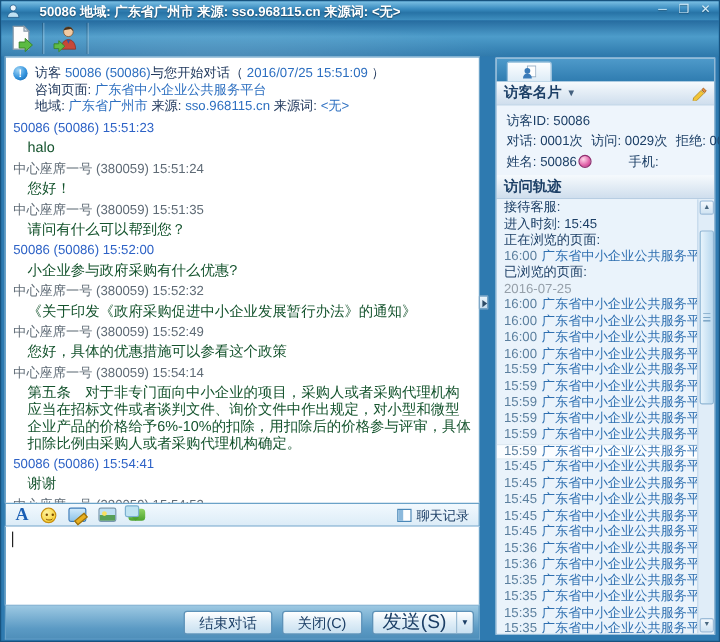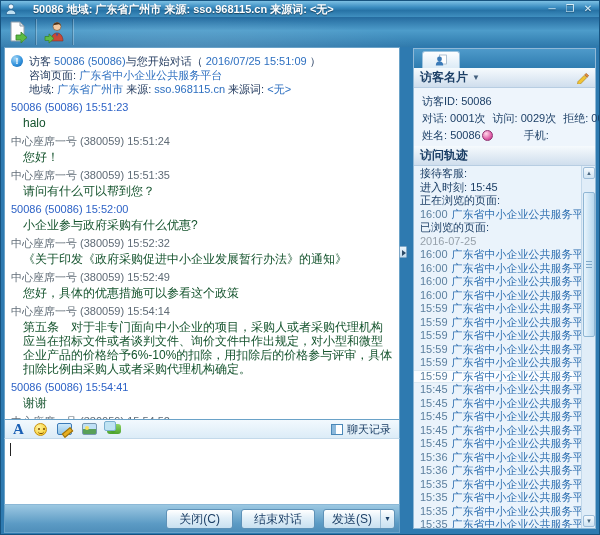--- a/index.html
+++ b/index.html
@@ -60,21 +60,21 @@
 
   .input-area { height:65px; background:#fff; border-left:1px solid #6aa2c8; border-right:1px solid #6aa2c8; position:relative; cursor:text; }
   .caret { position:absolute; left:5px; top:4px; width:1px; height:13px; background:#222; animation:blink 1s steps(1) infinite; }
   @keyframes blink { 50% { opacity:0; } }
 
   .bottom-bar { height:29px; background:linear-gradient(180deg,#9cc8e2,#5b9ac4 70%,#4f8fba);
     display:flex; align-items:center; justify-content:flex-end; gap:8px; padding-right:4px; border:1px solid #6aa2c8; border-top:1px solid #8cb8d6; }
   .btn { height:20px; border:1px solid #5e92b8; border-radius:3px; background:linear-gradient(180deg,#ffffff,#e2eff8 45%,#c8e0f0);
     color:#1c3f66; font-size:12px; padding:0 12px; line-height:18px; cursor:pointer; font-family:inherit; }
   .send-wrap { display:flex; height:20px; border:1px solid #5e92b8; border-radius:3px; overflow:hidden; background:linear-gradient(180deg,#ffffff,#e2eff8 45%,#c8e0f0); cursor:pointer; }
-  .send-wrap .send-main { padding:0 8px; font-size:12px; color:#1c3f66; line-height:18px; }
+  .send-wrap .send-main { padding:0 8px; font-size:16px; color:#1c3f66; line-height:18px; }
   .send-wrap .send-dd { width:14px; text-align:center; border-left:1px solid #9cbcd4; font-size:8px; color:#1c3f66; line-height:18px; }
 
   
   .splitter { position:absolute; left:398px; top:245px; width:8px; height:12px; background:linear-gradient(180deg,#eaf4fb,#c4dcee);
     border:1px solid #7fa8c8; border-radius:1px; cursor:pointer; }
   .splitter::after { content:""; position:absolute; left:2px; top:3px; border:3px solid transparent; border-left:4px solid #2c4a66; }
 
   
   .right-panel { position:absolute; left:412px; top:47px; width:183px; height:481px; display:flex; flex-direction:column;
     border:1px solid #8fb8d6; background:#eef5fc; }
@@ -211,22 +211,22 @@
         <span class="hist-ic"></span>
         <span class="lbl">聊天记录</span>
       </span>
     </div>
 
     <div class="input-area">
       <span class="caret"></span>
     </div>
 
     <div class="bottom-bar">
+      <button class="btn">结束对话</button>
       <button class="btn">关闭(C)</button>
-      <button class="btn">结束对话</button>
       <span class="send-wrap">
         <span class="send-main">发送(S)</span>
         <span class="send-dd">▾</span>
       </span>
     </div>
   </div>
 
   <div class="splitter"></div>
 
   <div class="right-panel">

